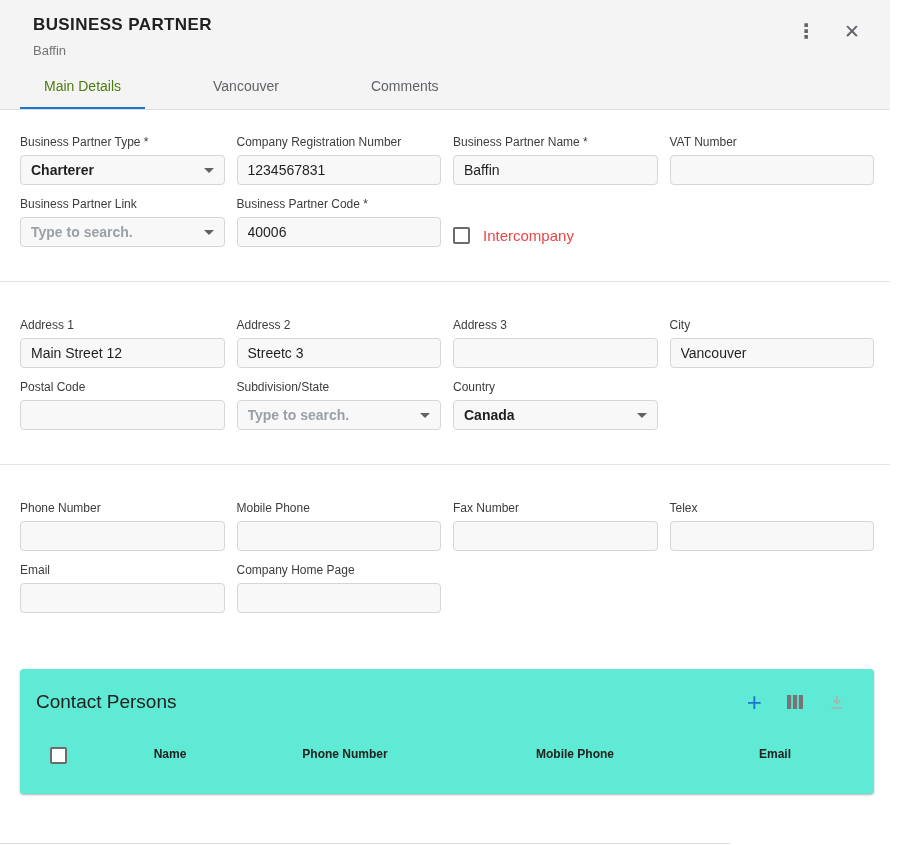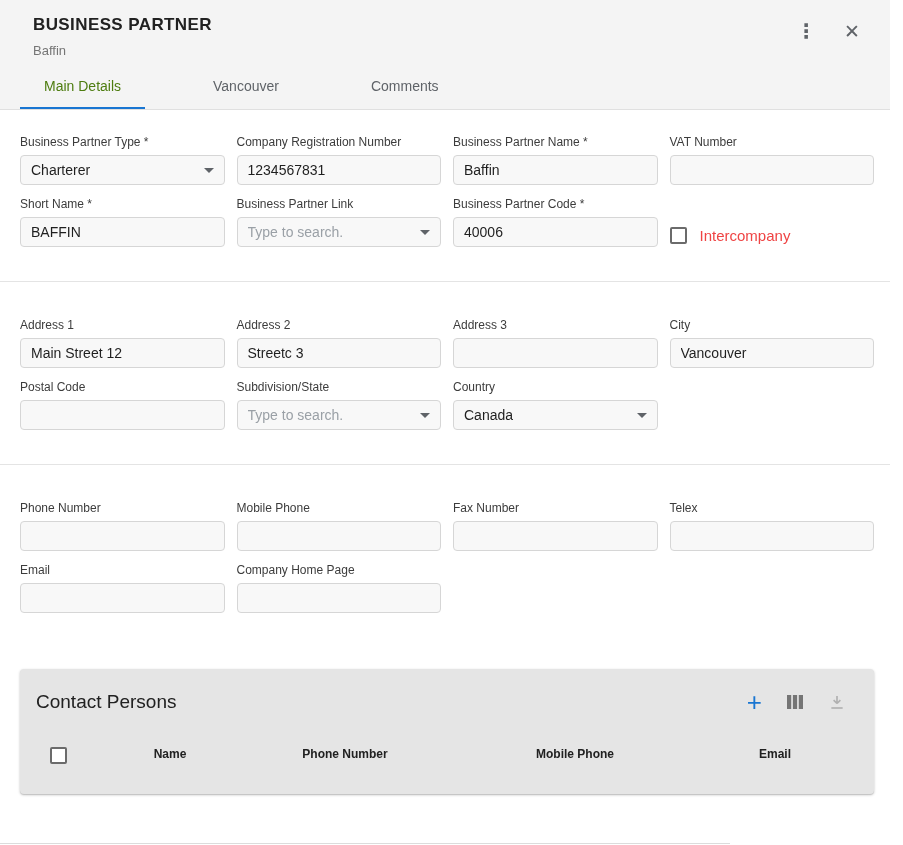--- a/index.html
+++ b/index.html
@@ -116,20 +116,21 @@
   .select {
     display: flex;
     align-items: center;
     position: relative;
     padding-right: 28px;
     cursor: pointer;
   }
   .sel-text {
     overflow: hidden;
     white-space: nowrap;
+    font-weight: bold;
   }
   .sel-text.placeholder { color: #9aa0a6; }
   .dd {
     position: absolute;
     right: 10px;
     top: 12px;
     width: 0; height: 0;
     border-left: 5px solid transparent;
     border-right: 5px solid transparent;
     border-top: 5px solid #5f6368;
@@ -146,21 +147,21 @@
     border-radius: 2px;
     background: #fff;
     display: inline-block;
     cursor: pointer;
     flex: none;
   }
   .cb-label { font-size: 15px; color: #ef4444; }
   
   .card {
     margin: 22px 16px 0 20px;
-    background: #e5e5e5;
+    background: #5eead4;
     border-radius: 4px;
     box-shadow: 0 1px 3px rgba(0,0,0,0.2), 0 1px 1px rgba(0,0,0,0.12);
     padding-bottom: 8px;
   }
   .card-hdr {
     display: flex;
     justify-content: space-between;
     align-items: center;
     padding: 20px 26px 16px 16px;
   }
@@ -230,24 +231,20 @@
       </div>
       <div class="field">
         <label class="flabel">Business Partner Name *</label>
         <input class="tinput" type="text" value="Baffin" style="">
       </div>
       <div class="field">
         <label class="flabel">VAT Number</label>
         <input class="tinput" type="text" value="" style="">
       </div>
 
-      <div class="field">
-        <label class="flabel">Short Name *</label>
-        <input class="tinput" type="text" value="BAFFIN" style="">
-      </div>
       <div class="field">
         <label class="flabel">Business Partner Link</label>
         <div class="select">
           <span class="sel-text placeholder">Type to search.</span>
           <span class="dd"></span>
         </div>
       </div>
       <div class="field">
         <label class="flabel">Business Partner Code *</label>
         <input class="tinput" type="text" value="40006" style="">

